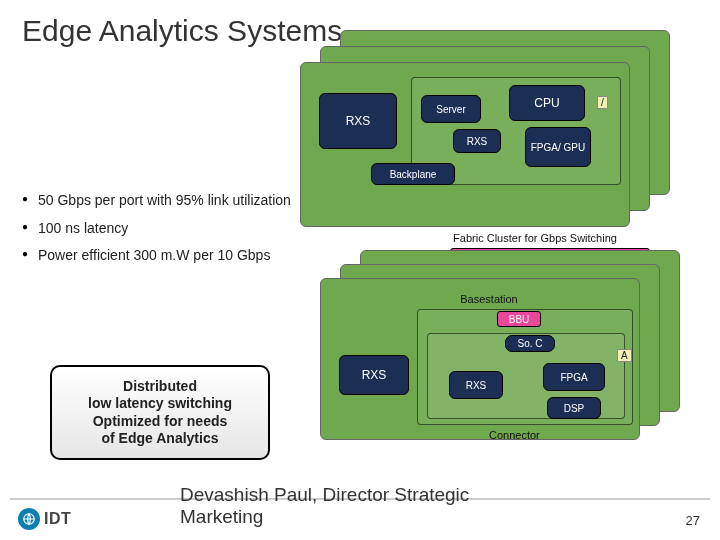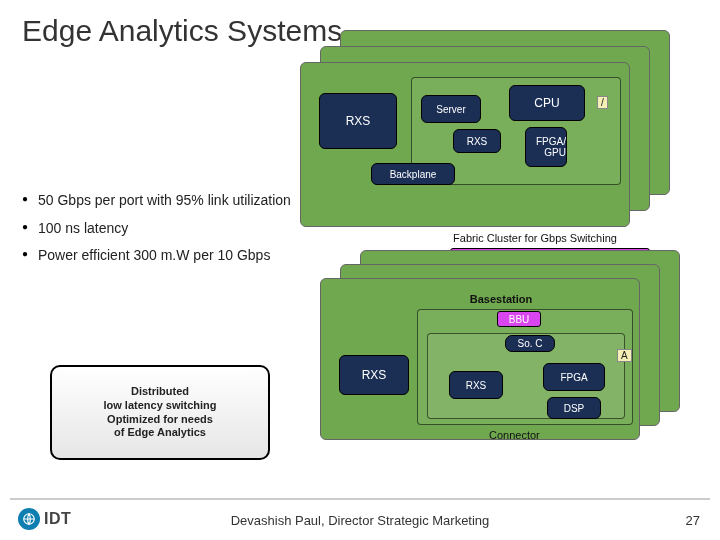--- a/index.html
+++ b/index.html
@@ -12,34 +12,34 @@
   .bullets { position: absolute; left: 22px; top: 192px; width: 270px; font-size: 14px; }
   .bullets ul { list-style: none; }
   .bullets li { position: relative; padding-left: 16px; margin-bottom: 10px; line-height: 1.25; }
   .bullets li::before { content: "●"; position: absolute; left: 0; top: 1px; font-size: 10px; color: #000; }
 
   .callout {
     position: absolute; left: 50px; top: 365px; width: 220px; height: 95px;
     border: 2px solid #000; border-radius: 10px;
     background: linear-gradient(#fff, #e6e6e6);
     display: flex; align-items: center; justify-content: center; text-align: center;
-    font-size: 11px; font-weight: 600; padding: 6px 10px; line-height: 1.25;
+    font-size: 14px; font-weight: 600; padding: 6px 10px; line-height: 1.25;
   }
 
   
   .stack { position: absolute; }
   .card { position: absolute; background: #6fa84f; border: 1px solid #666; border-radius: 6px; }
   .stack .c0 { z-index: 1; }
   .stack .c1 { z-index: 2; }
   .stack .c2 { z-index: 3; }
 
   .chip {
     position: absolute; border: 1px solid #000; border-radius: 6px; color: #fff;
     display: flex; align-items: center; justify-content: center; font-size: 12px;
-    background: #d946ef;
+    background: #ec4899;
   }
   .chipSm { font-size: 10px; }
   .chipDk { background: #1b2f55; }
 
   .label { position: absolute; font-size: 11px; color: #111; text-align: center; }
 
   
   #applStack { left: 300px; top: 30px; }
   #applStack .card { width: 330px; height: 165px; }
   #applStack .c0 { left: 40px; top: 0; }
@@ -62,21 +62,21 @@
 
   .footer-line {
     position: absolute; left: 10px; right: 10px; top: 498px; height: 0;
     border-top: 2px solid #ccc;
   }
   .footer { position: absolute; left: 0; bottom: 4px; width: 100%; height: 34px; margin-top: 21px; }
   .logo { position: absolute; left: 18px; bottom: 6px; display: flex; align-items: center; gap: 4px; }
   .logo-badge { width: 22px; height: 22px; border-radius: 50%; background:#0e7fb0; display:flex; align-items:center; justify-content:center; }
   .logo-badge svg { width:14px; height:14px; }
   .logo-text { font-size: 16px; font-weight: 700; color: #444; letter-spacing: .5px; }
-  .presenter { position: absolute; left: 50%; transform: translateX(-50%); bottom: 8px; font-size: 13px; color: #333; }
+  .presenter { position: absolute; left: 50%; transform: translateX(-50%); bottom: 8px; font-size: 19px; color: #333; }
   .pagenum { position: absolute; right: 20px; bottom: 8px; font-size: 13px; color: #333; }
 
   .small-yellow { position:absolute; background:#f4efb5; border:1px solid #888; font-size:10px; padding:0 3px; }
 
 </style>
 </head>
 <body>
 
 <div class="slide">
 
@@ -114,21 +114,21 @@
         <span>Server</span>
       </div>
       <div class="chip chipDk" style="left:208px; top:22px; width:76px; height:36px;">
         <span>CPU</span>
       </div>
       <div class="small-yellow" style="left:296px; top:33px;"><span>/</span></div>
 
       <div class="chip chipDk chipSm" style="left:152px; top:66px; width:48px; height:24px;">
         <span>RXS</span>
       </div>
-      <div class="chip chipDk chipSm" style="left:224px; top:64px; width:42px; height:40px; line-height:1.1; text-align:right;">
+      <div class="chip chipDk chipSm" style="left:224px; top:64px; width:66px; height:40px; line-height:1.1; text-align:center;">
         <span>FPGA/ GPU</span>
       </div>
 
       <div class="chip chipDk chipSm" style="left:70px; top:100px; width:84px; height:22px;">
         <span>Backplane</span>
       </div>
 
     </div>
   </div>
 
@@ -140,21 +140,21 @@
   </div>
   <div class="chip chipSm" style="left:450px; top:248px; width:200px; height:17px; border-radius:3px;">
     <span>RXS</span>
   </div>
 
   <div id="baseStack" class="stack">
     <div class="card c0"></div>
     <div class="card c1"></div>
     <div class="card c2">
 
-      <div class="label" style="left:120px; top:14px; width:120px;font-weight:bold;">
+      <div class="label" style="left:108px; top:14px; width:120px;">
         <span>Basestation</span>
       </div>
 
       <div class="innerBox" style="left:96px; top:30px; width:216px; height:116px;"></div>
       <div class="chip chipSm" style="left:176px; top:32px; width:44px; height:16px; border-radius:3px;">
         <span>BBU</span>
       </div>
 
       <div class="innerBox" style="left:106px; top:54px; width:198px; height:86px;"></div>
       <div class="chip chipDk chipSm" style="left:184px; top:56px; width:50px; height:17px; border-radius:7px;">

